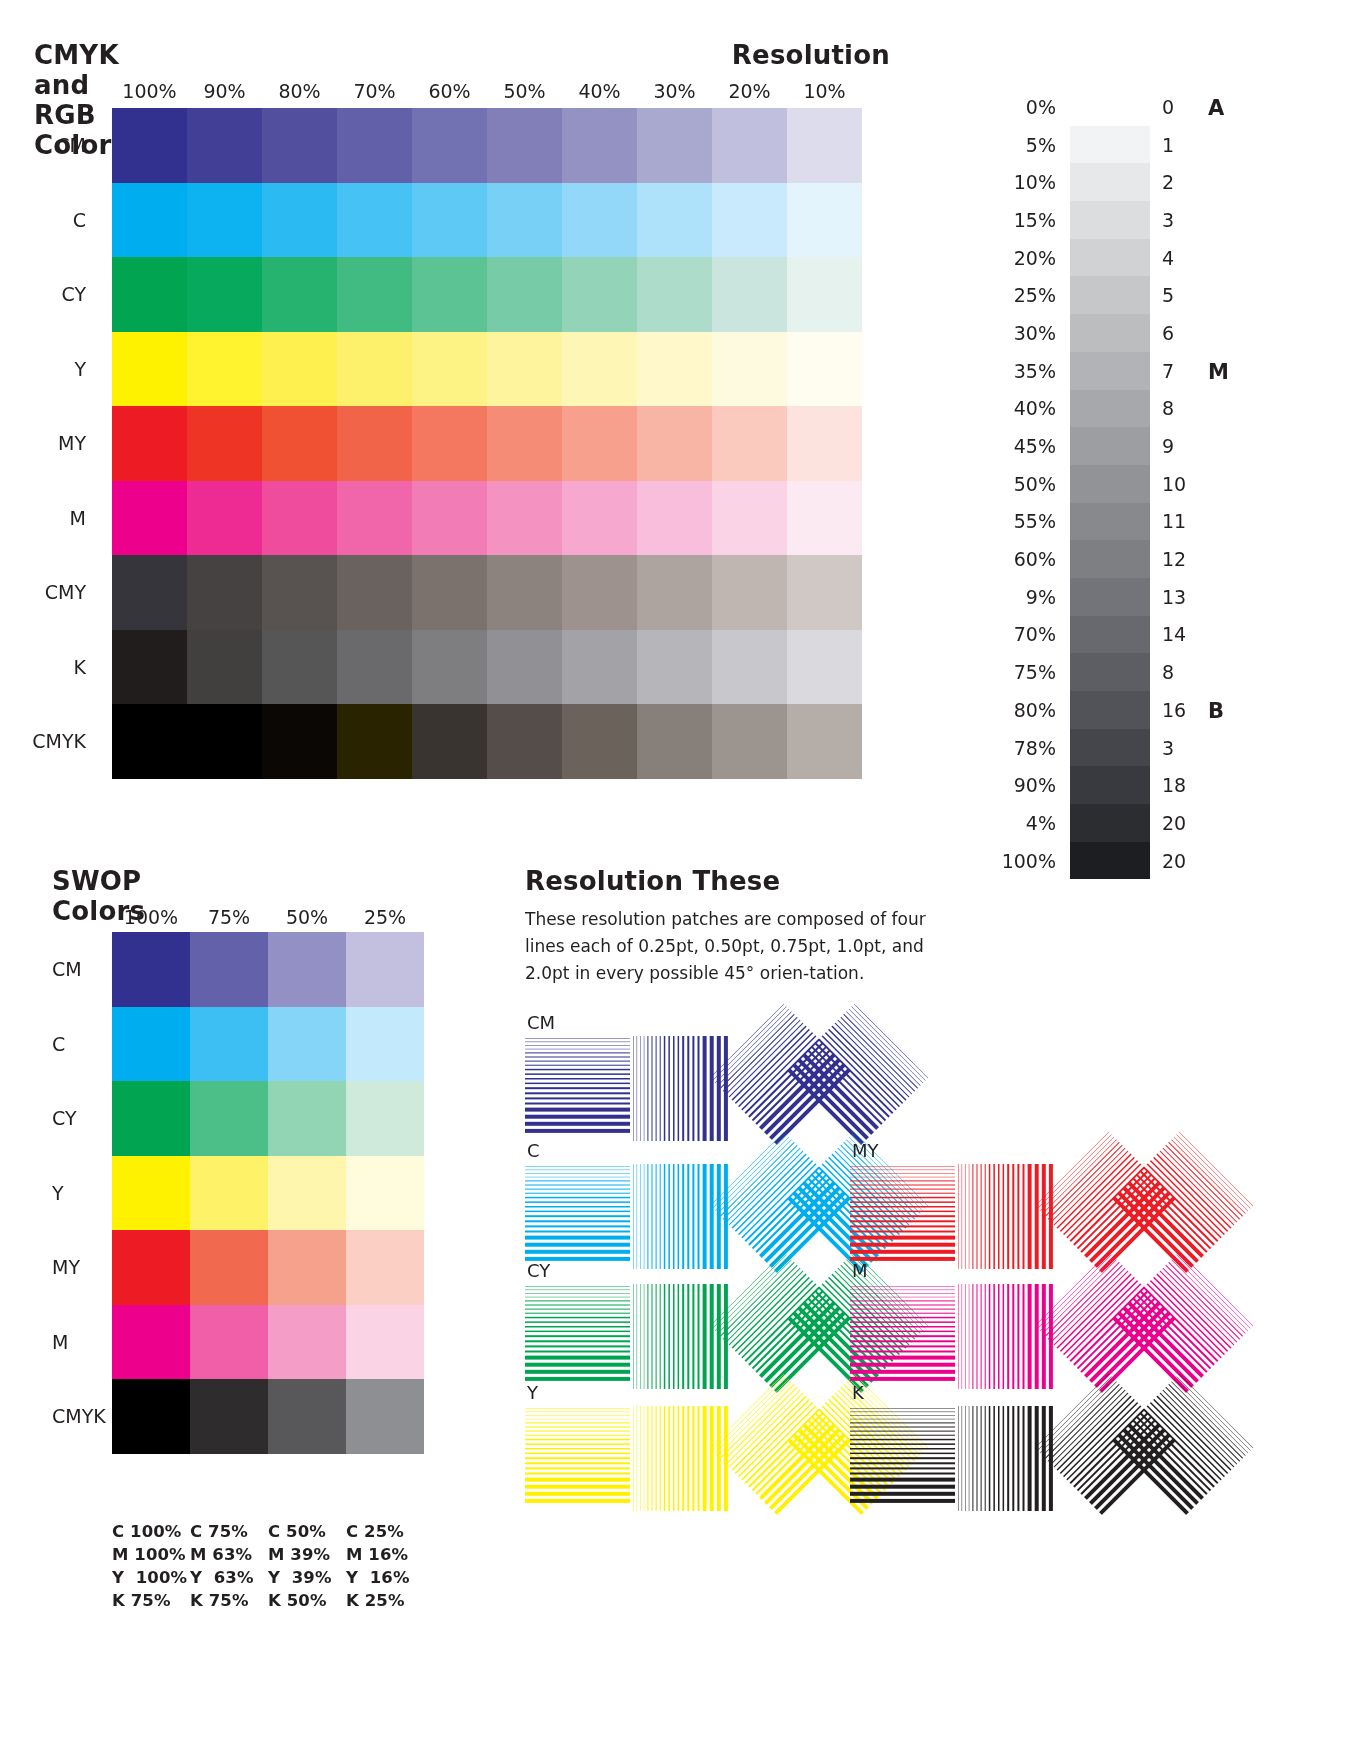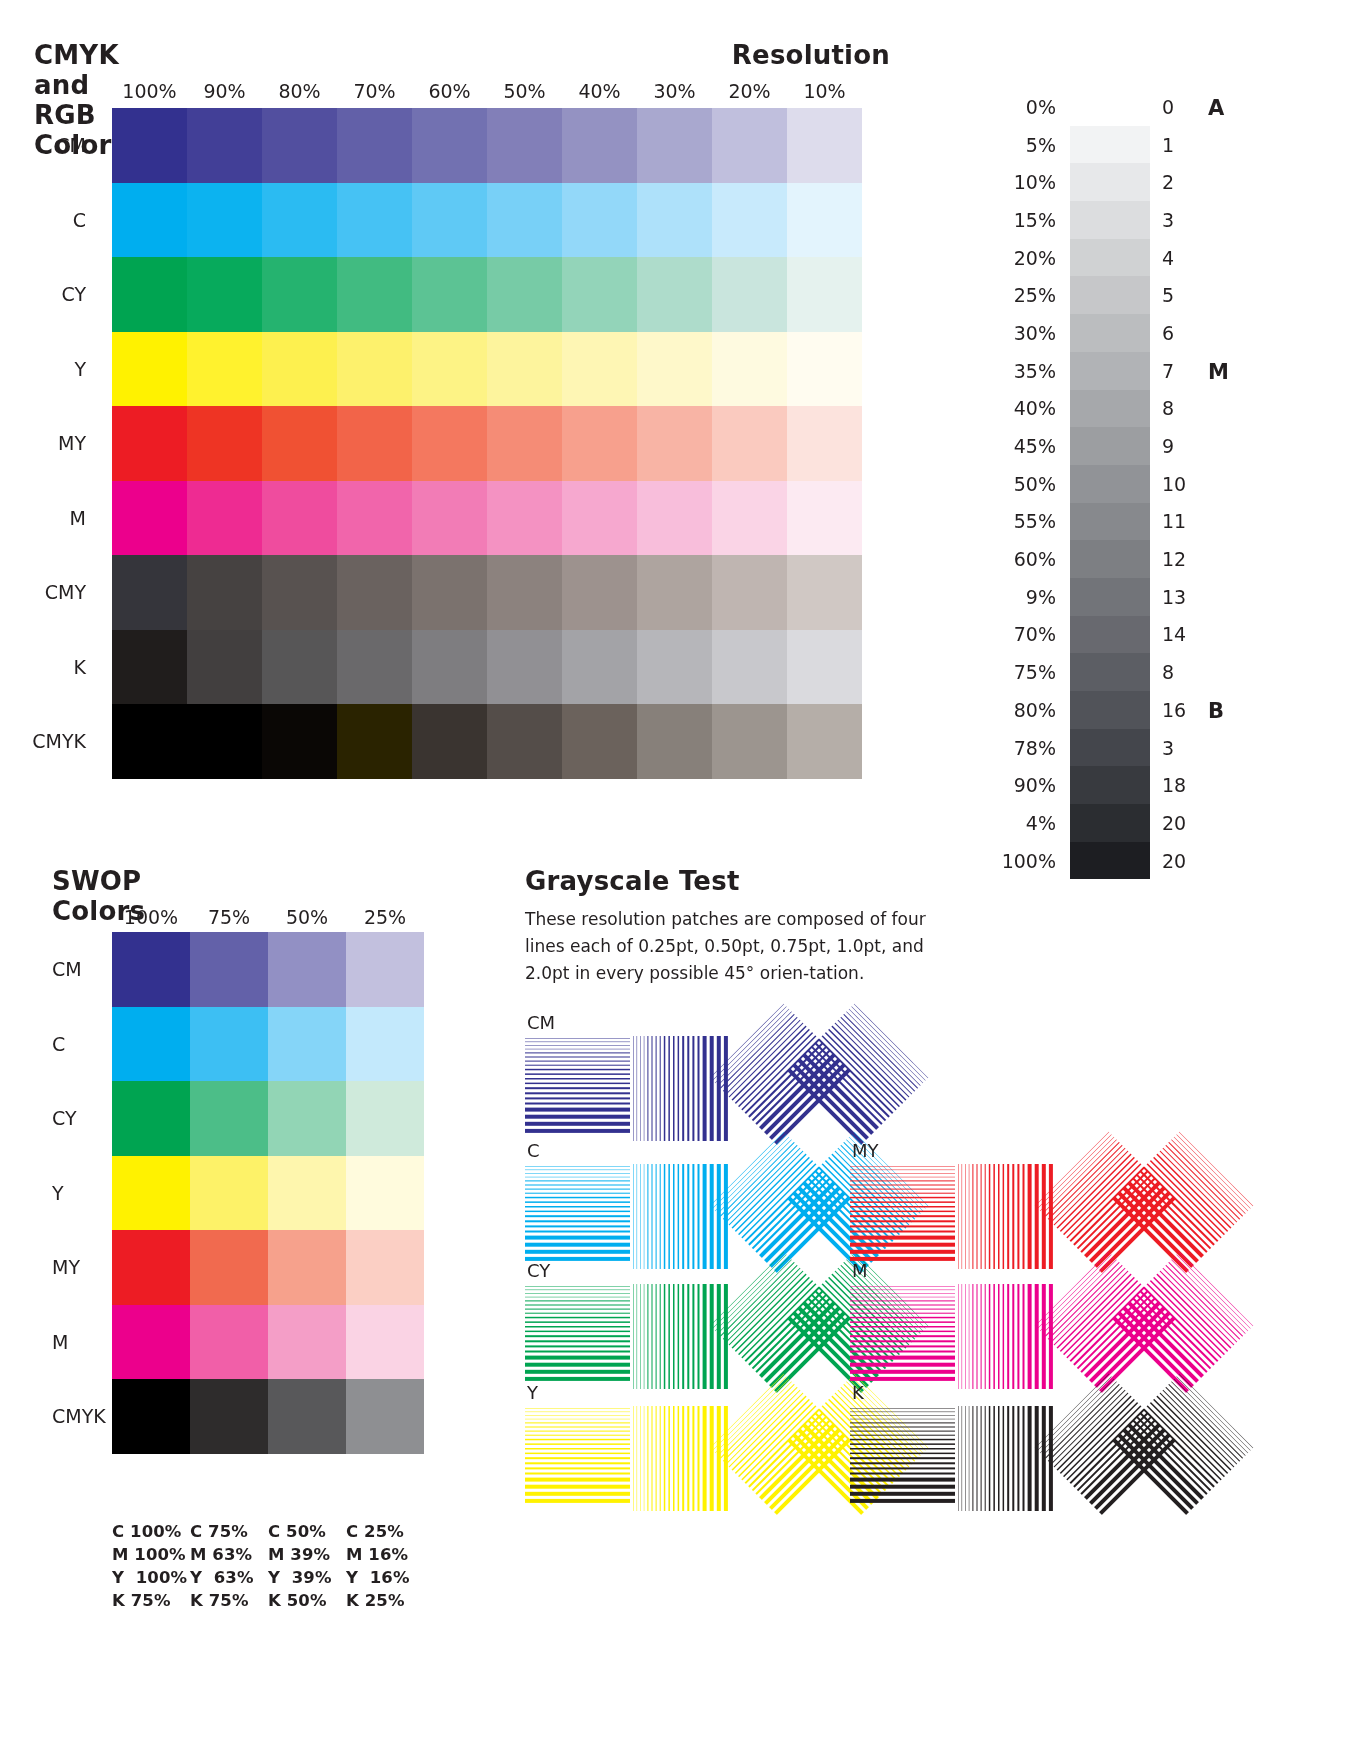--- a/index.html
+++ b/index.html
@@ -371,21 +371,21 @@
 Y  39%
 K 50%</div>
         <div class="swop-val-col">C 25%
 M 16%
 Y  16%
 K 25%</div>
       </div>
   </div>
 
   <div id="res-section">
-    <div id="res-title" class="sect-title">Grayscale Test</div>
+    <div id="res-title" class="sect-title">Resolution These</div>
     <div id="res-desc">These resolution patches are composed of four lines each of 0.25pt, 0.50pt, 0.75pt, 1.0pt, and 2.0pt in every possible 45° orien-tation.</div>
     <div id="res-patches">
         <div class="patch-group" style="left: 0px; top: 15px; width: 330px; height: 130px;">
           <div class="patch-label" style="left: 2px; top: -24px;">CM</div>
           <div class="sq" style="left: 0px; top: 0px;"><svg width="105" height="105" viewBox="0 0 105 105">
               <rect x="0" y="2.00" width="105" height="0.5" fill="#33318f"></rect>
               <rect x="0" y="5.60" width="105" height="0.5" fill="#33318f"></rect>
               <rect x="0" y="9.20" width="105" height="0.5" fill="#33318f"></rect>
               <rect x="0" y="12.80" width="105" height="0.5" fill="#33318f"></rect>
               <rect x="0" y="16.40" width="105" height="1" fill="#33318f"></rect>

